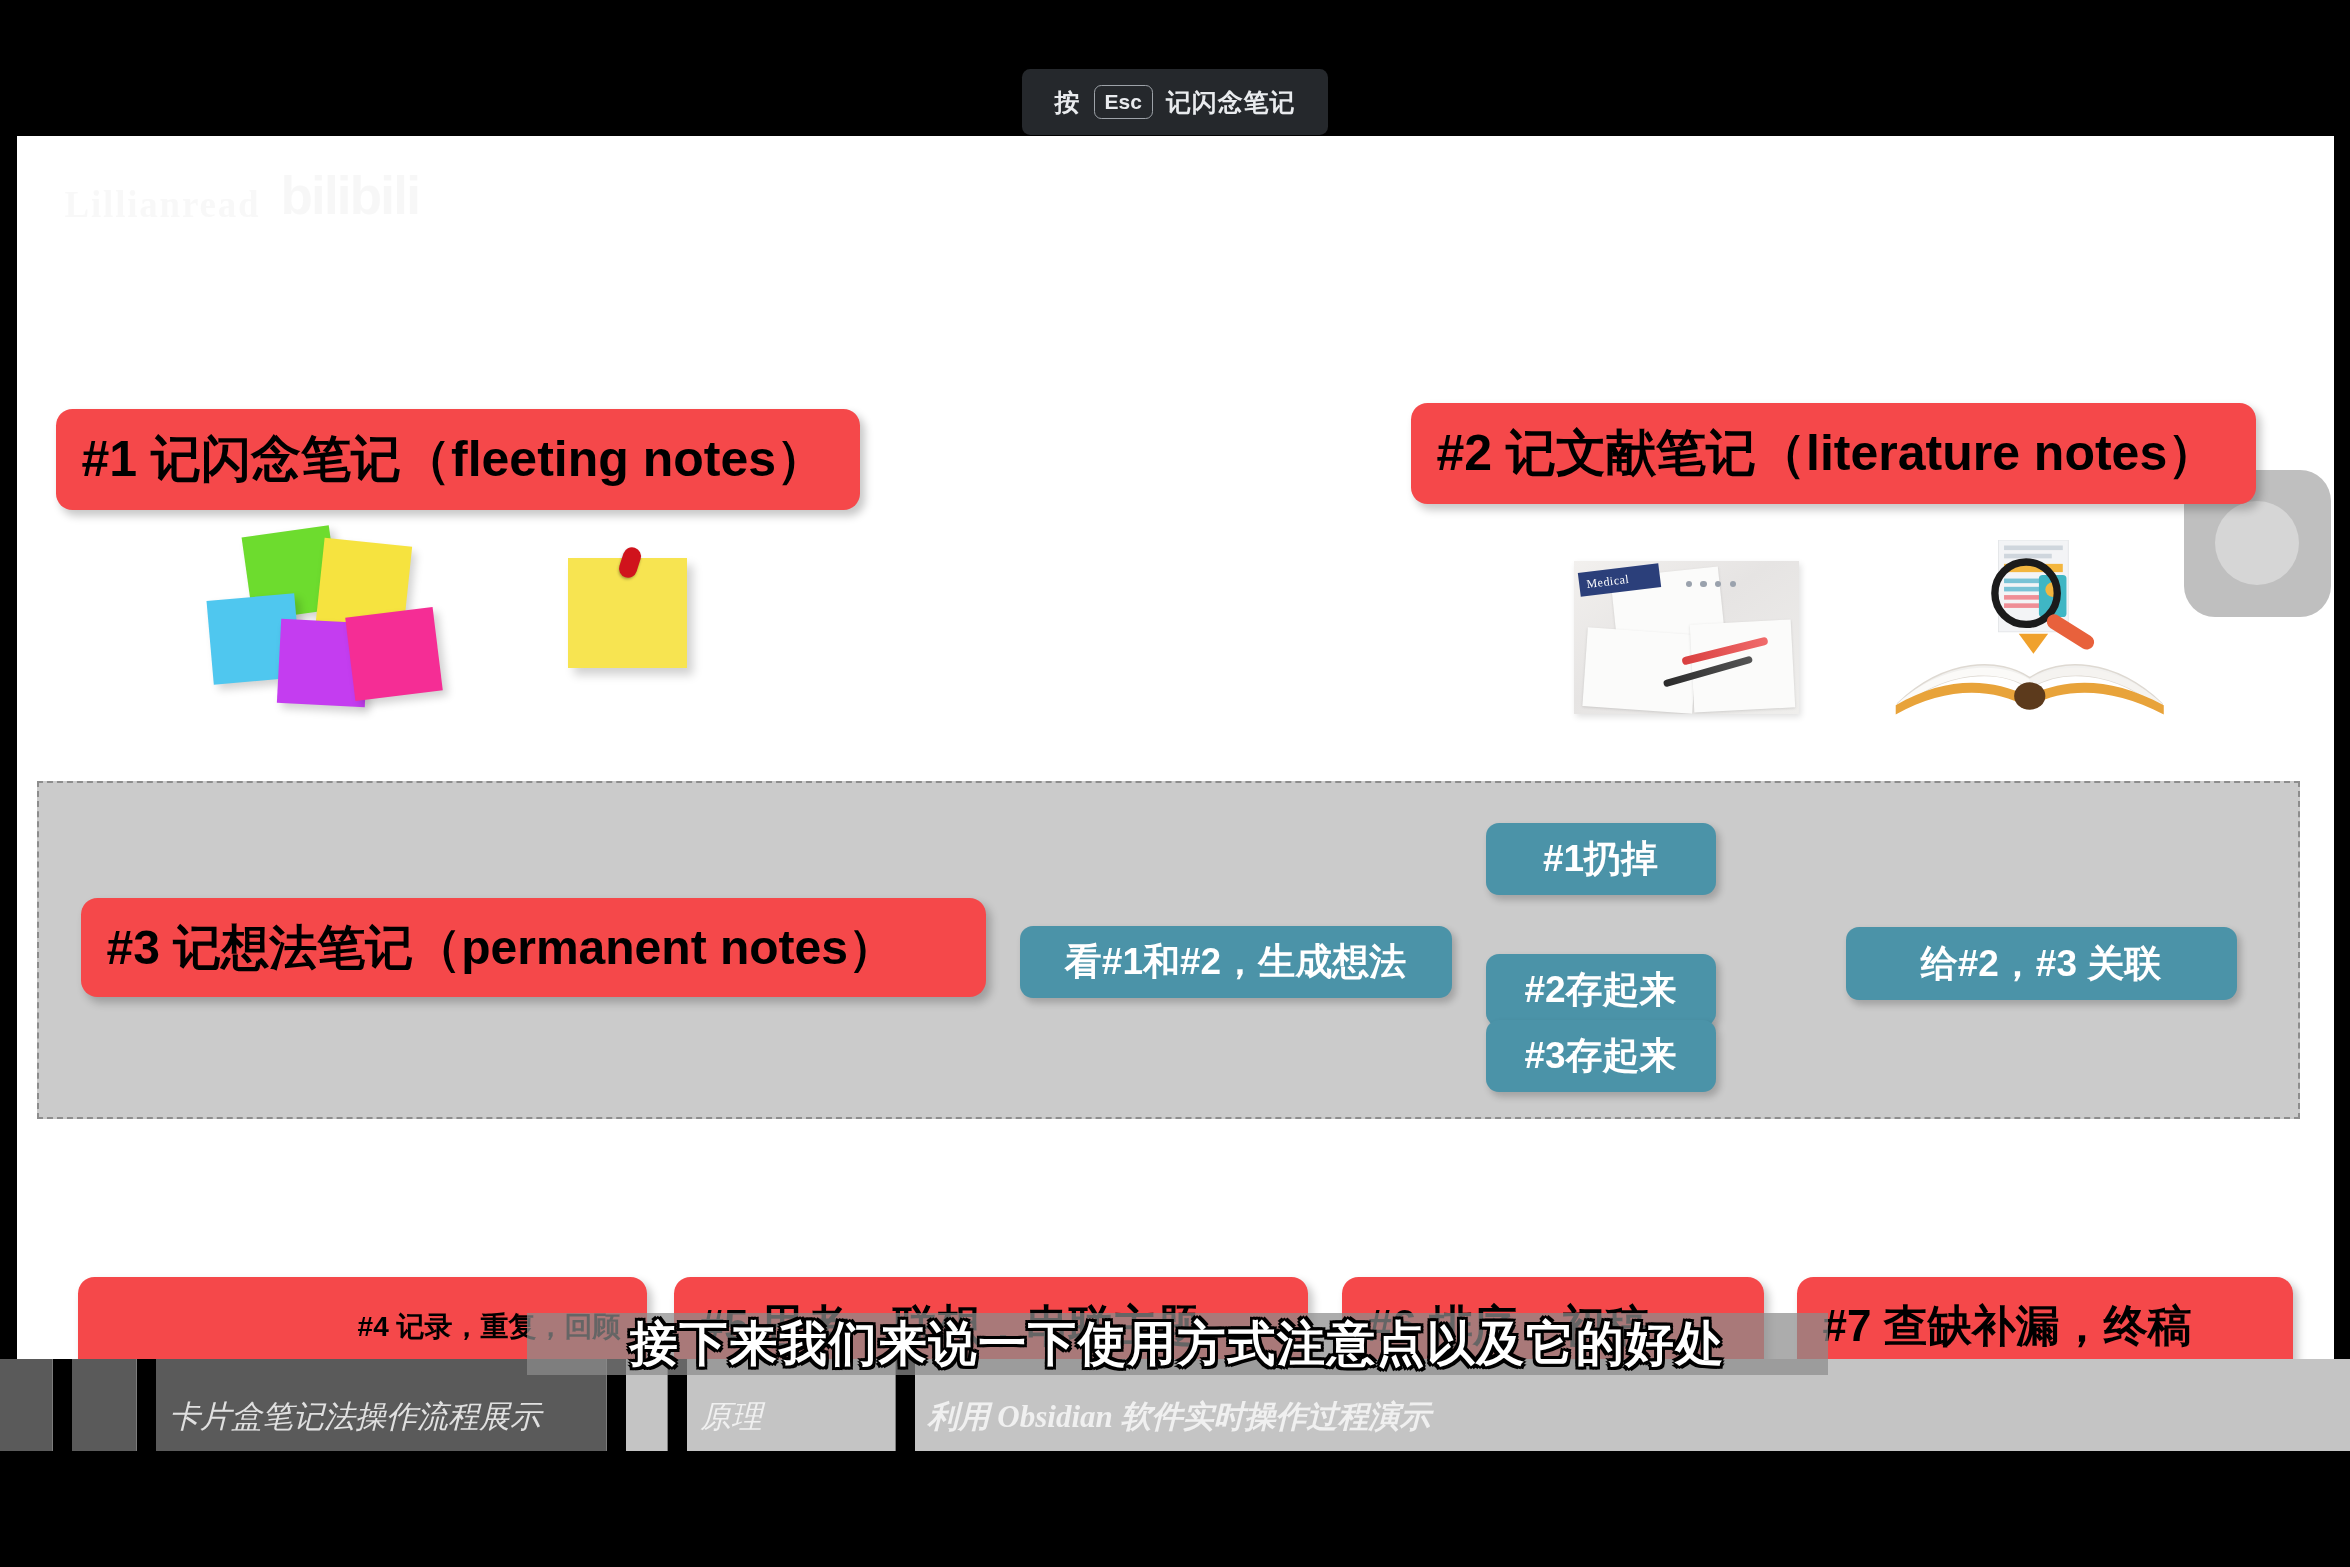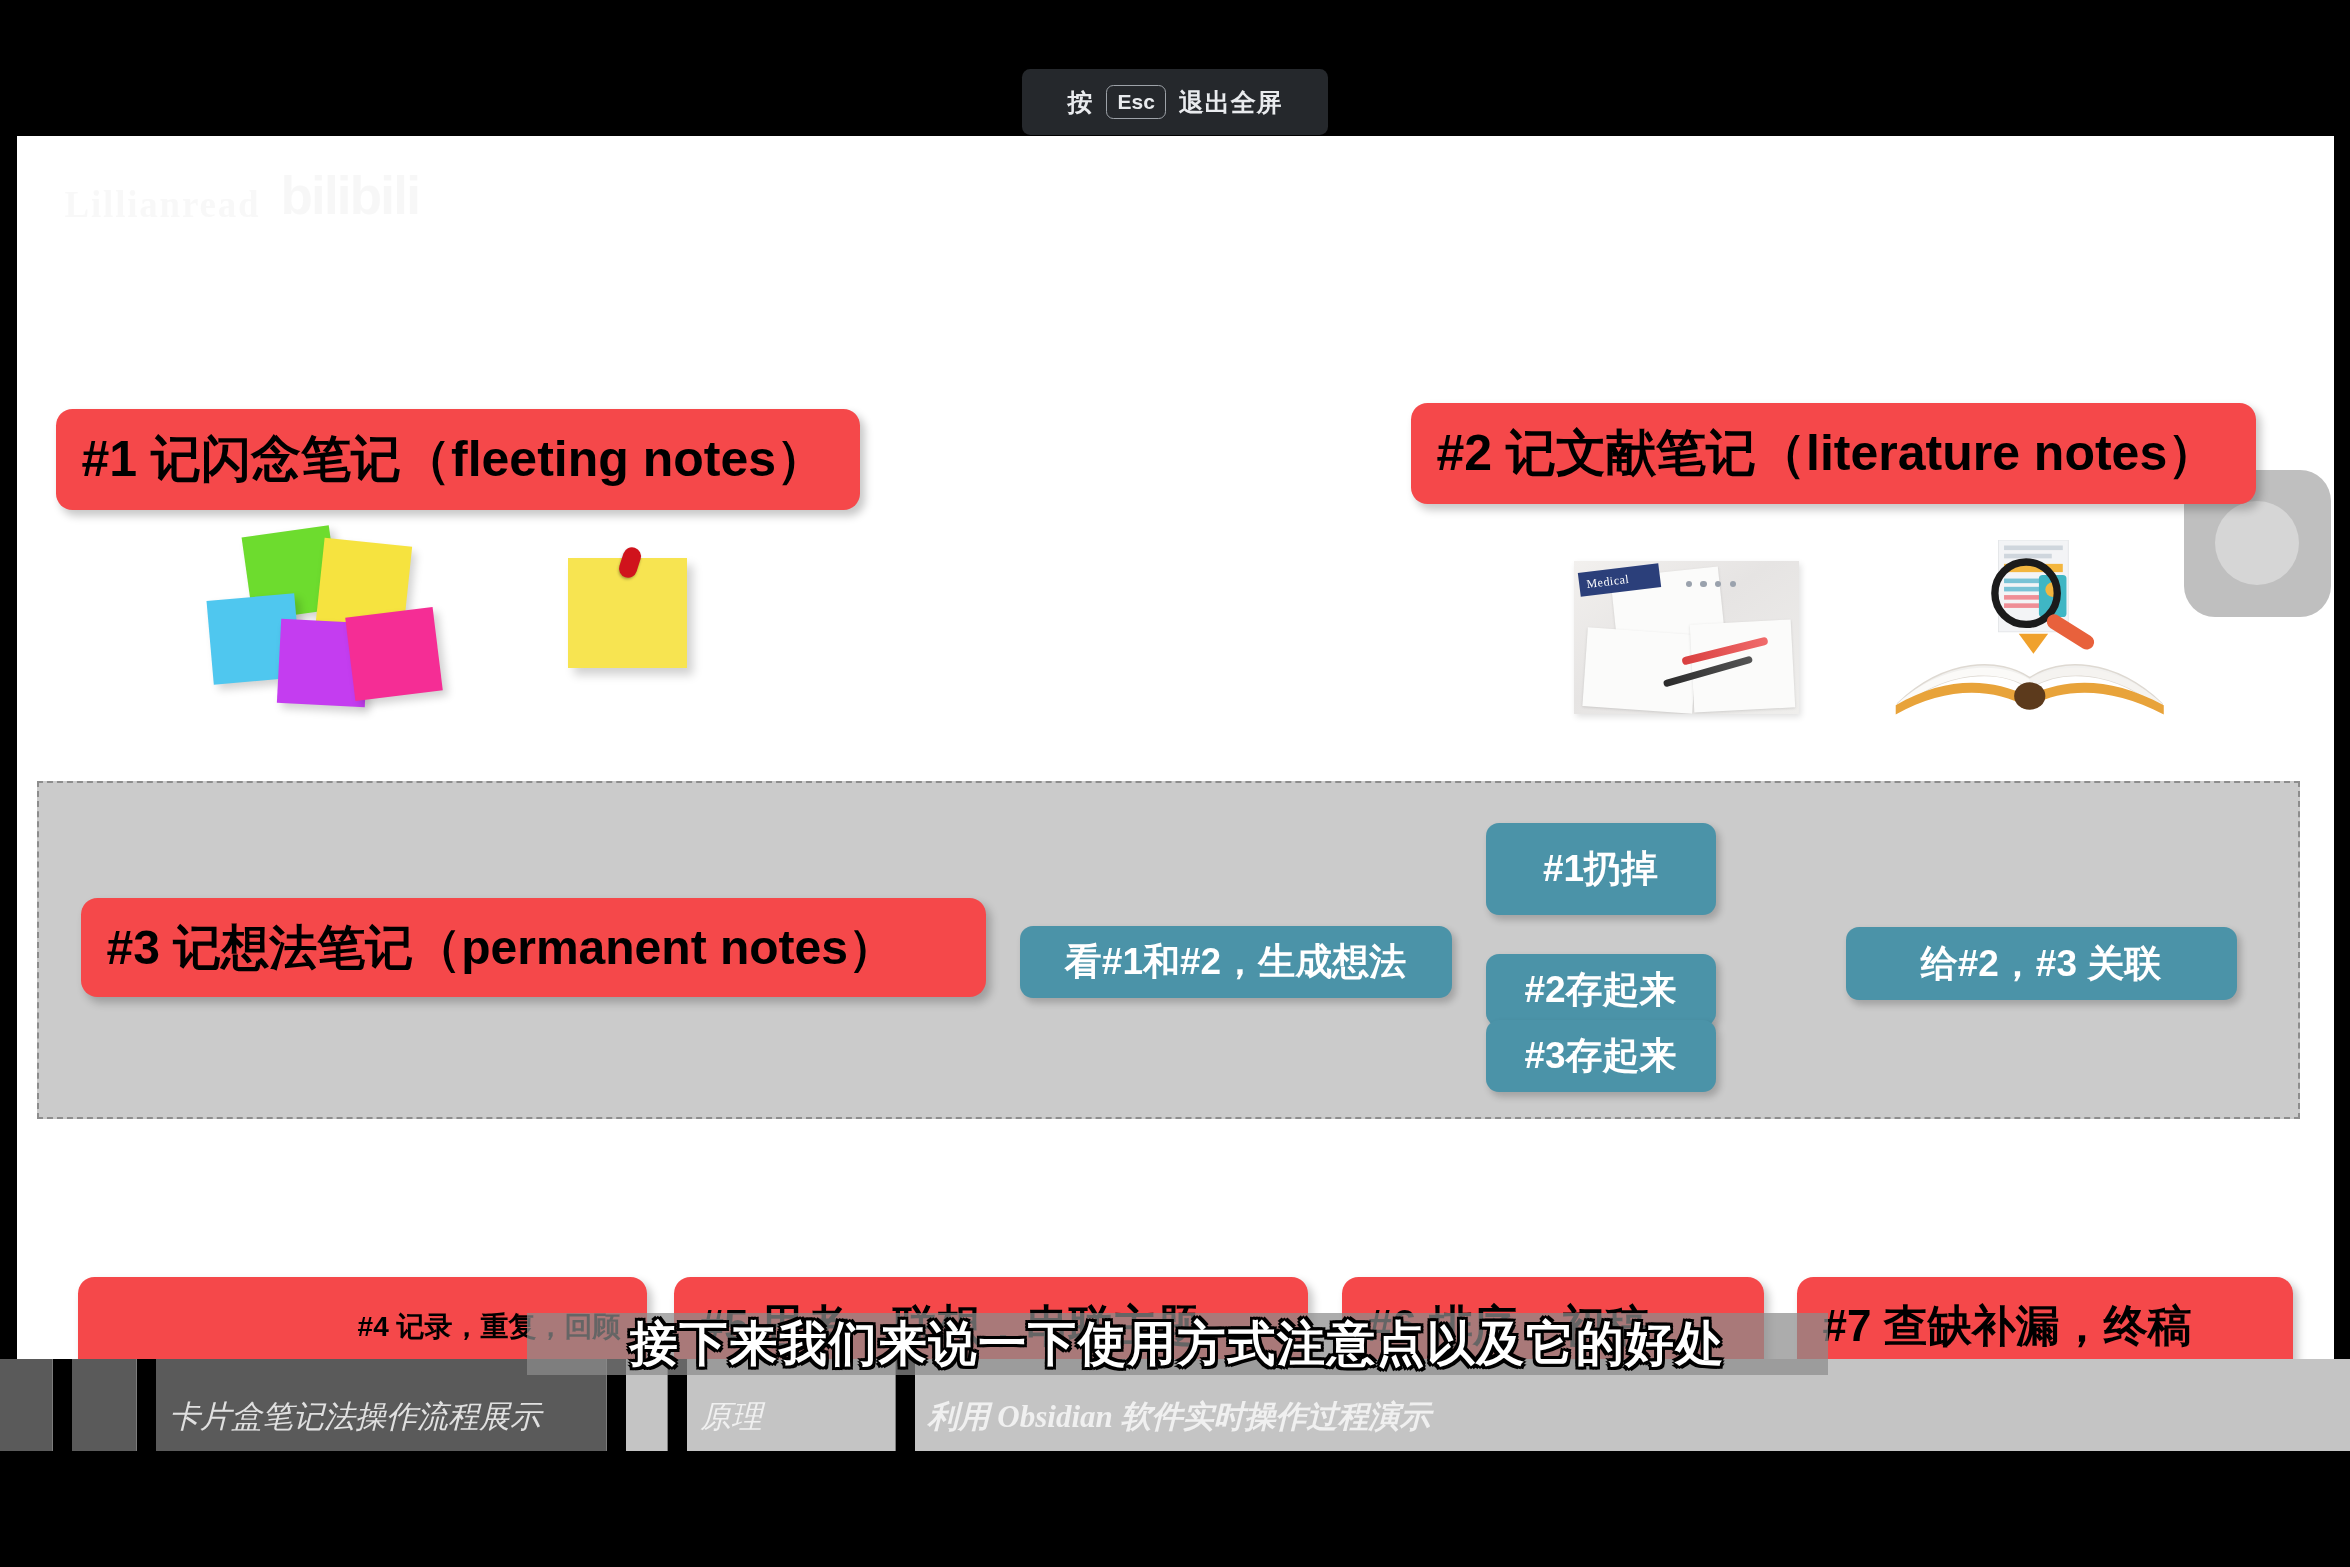--- a/index.html
+++ b/index.html
@@ -98,21 +98,21 @@
 
   
   .process-box{
     position:absolute; left:20px; top:645px;
     width:2263px; height:338px;
     background:#cbcbcb;
     border:2.8px dashed #8d8d8d;
   }
 
   #teal-generate{ left:1003px; top:790px; width:432px; height:72px; font-size:37px; }
-  #teal-t1{ left:1469px; top:687px; width:230px; height:92px; font-size:37px; }
+  #teal-t1{ left:1469px; top:687px; width:230px; height:72px; font-size:37px; }
   #teal-t2{ left:1469px; top:790px; width:230px; height:72px; font-size:37px;margin-top:28px; }
   #teal-t3{ left:1469px; top:884px; width:230px; height:72px; font-size:37px; }
   #teal-link{ left:1829px; top:791px; width:391px; height:73px; font-size:37px; }
 
   
   .sticky-cluster{ position:absolute; left:193px; top:395px; width:239px; height:184px; }
   .sticky{ position:absolute; width:88px; height:84px; box-shadow:4.6px 5.5px 8.3px rgba(0,0,0,.18); }
   .sticky.green { background:#6ddc2e; left:37px; top:0px;   transform:rotate(-8deg); }
   .sticky.yellow{ background:#f6e33f; left:110px; top:11px; transform:rotate(6deg); }
   .sticky.blue  { background:#4fc7ef; left:0px;  top:66px;  transform:rotate(-5deg); }
@@ -227,21 +227,21 @@
 </head>
 <body>
 
 <div id="root">
 
   <div class="frame-top"></div>
 
   <div class="fs-toast">
     <span class="txt">按</span>
     <span class="key">Esc</span>
-    <span class="txt">退出全屏</span>
+    <span class="txt">记闪念笔记</span>
   </div>
 
   <div class="slide">
 
     <div class="watermark">
       <span class="wm-name">Lillianread</span>
       <span class="wm-brand">bilibili</span>
     </div>
 
     <div class="deco-square"></div>

